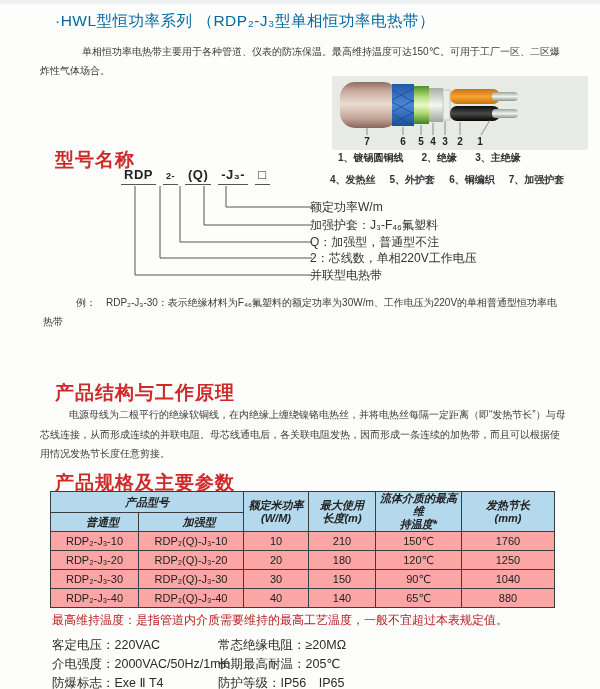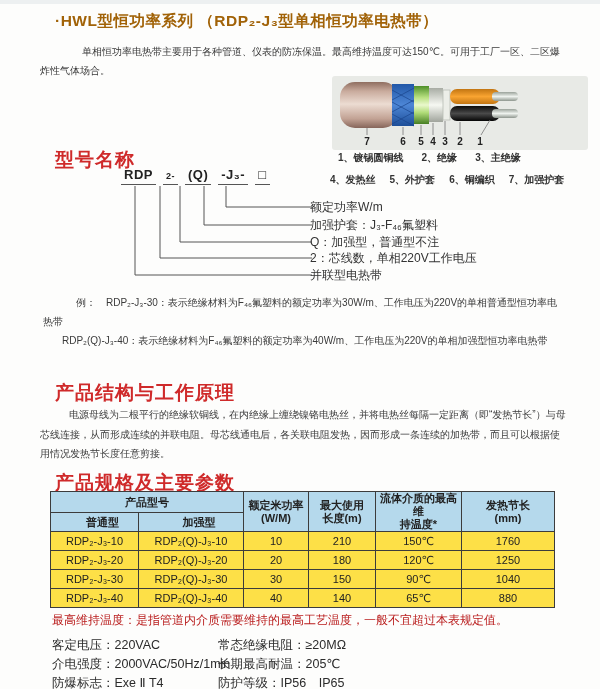--- a/index.html
+++ b/index.html
@@ -6,21 +6,21 @@
   html,body { width:600px; height:689px; }
   body {
     font-family:"Liberation Sans","DejaVu Sans",sans-serif;
     background:#fdfdfc; color:#333; overflow:hidden; position:relative;
   }
   .top-strip { position:absolute; left:0; top:0; width:600px; height:4px; background:#edf0f1; }
 
   
   .page-title {
     position:absolute; left:55px; top:11px; width:520px;
-    color:#a16207; font-size:15.5px; font-weight:bold; letter-spacing:0.5px; white-space:nowrap;
+    color:#0369a1; font-size:15.5px; font-weight:normal; letter-spacing:0.5px; white-space:nowrap;
   }
   .red-heading { position:absolute; left:55px; color:#cf2a2a; font-size:19px; font-weight:bold; letter-spacing:1px; }
   #h-model { top:147px; }
   #h-principle { top:380px; }
   #h-specs { top:470px; }
 
   
   .para { font-size:10px; line-height:19px; color:#3a3a3a; }
   .intro { position:absolute; left:40px; top:42px; width:520px; text-indent:42px; }
   .examples { position:absolute; left:43px; top:293px; width:524px; }
@@ -42,23 +42,23 @@
   .formula .seg { border-bottom:1px solid #555; padding:0 3px 2px 3px; font-size:13px; font-weight:600; letter-spacing:0.5px; }
   .formula .seg.small { font-size:9px; padding-bottom:3px; }
   .formula .gap { width:7px; }
   .diagram-lines { position:absolute; left:120px; top:186px; }
   .model-label { position:absolute; left:310px; font-size:12px; color:#333; white-space:nowrap; line-height:14px; }
   #ml0 { top:200px; } #ml1 { top:218px; } #ml2 { top:235px; } #ml3 { top:251px; } #ml4 { top:268px; }
 
   
   .spec-table { position:absolute; left:50px; top:491px; border-collapse:collapse; table-layout:fixed; }
   .spec-table td, .spec-table th { border:1px solid #3c3c3c; text-align:center; vertical-align:middle; padding:0; }
-  .spec-table thead td { background:#b5d9ec; font-size:11px; font-weight:bold; color:#222; }
+  .spec-table thead td { background:#b5d9ec; font-size:11px; font-weight:bold; color:#222;font-style:italic; }
   .spec-table .hl { display:block; line-height:13px; }
-  .spec-table tbody td { background:#fde047; font-size:11px; color:#222; height:19px; }
+  .spec-table tbody td { background:#fca5a5; font-size:11px; color:#222; height:19px; }
   .tr-h1 td { height:18px; }
   .tr-h2 td { height:16px;padding-left:16px; }
 
   .footnote { position:absolute; left:52px; top:612px; font-size:12px; color:#b91c1c; white-space:nowrap; }
   .bottom-spec { position:absolute; font-size:12.5px; color:#2b2b2b; white-space:nowrap; }
   .bs-left { left:52px; }
   .bs-right { left:218px; }
   #bl0,#br0 { top:637px; } #bl1,#br1 { top:656px; } #bl2,#br2 { top:675px; }
 </style>
 </head>
@@ -175,21 +175,20 @@
 </svg>
 
 <div class="model-label" id="ml0">额定功率W/m</div>
 <div class="model-label" id="ml1">加强护套：J₃-F₄₆氟塑料</div>
 <div class="model-label" id="ml2">Q：加强型，普通型不注</div>
 <div class="model-label" id="ml3">2：芯线数，单相220V工作电压</div>
 <div class="model-label" id="ml4">并联型电热带</div>
 
 <div class="para examples">
   <p class="p1">例：　RDP₂-J₃-30：表示绝缘材料为F₄₆氟塑料的额定功率为30W/m、工作电压为220V的单相普通型恒功率电热带</p>
-  <p class="p2">RDP₂(Q)-J₃-40：表示绝缘材料为F₄₆氟塑料的额定功率为40W/m、工作电压为220V的单相加强型恒功率电热带</p>
 </div>
 
 <div class="red-heading" id="h-principle">产品结构与工作原理</div>
 <div class="para principle-text">电源母线为二根平行的绝缘软铜线，在内绝缘上缠绕镍铬电热丝，并将电热丝每隔一定距离（即“发热节长”）与母芯线连接，从而形成连续的并联电阻。母芯线通电后，各关联电阻发热，因而形成一条连续的加热带，而且可以根据使用情况发热节长度任意剪接。</div>
 
 <div class="red-heading" id="h-specs">产品规格及主要参数</div>
 
 <table class="spec-table">
   <colgroup>
       <col style="width:88px">

